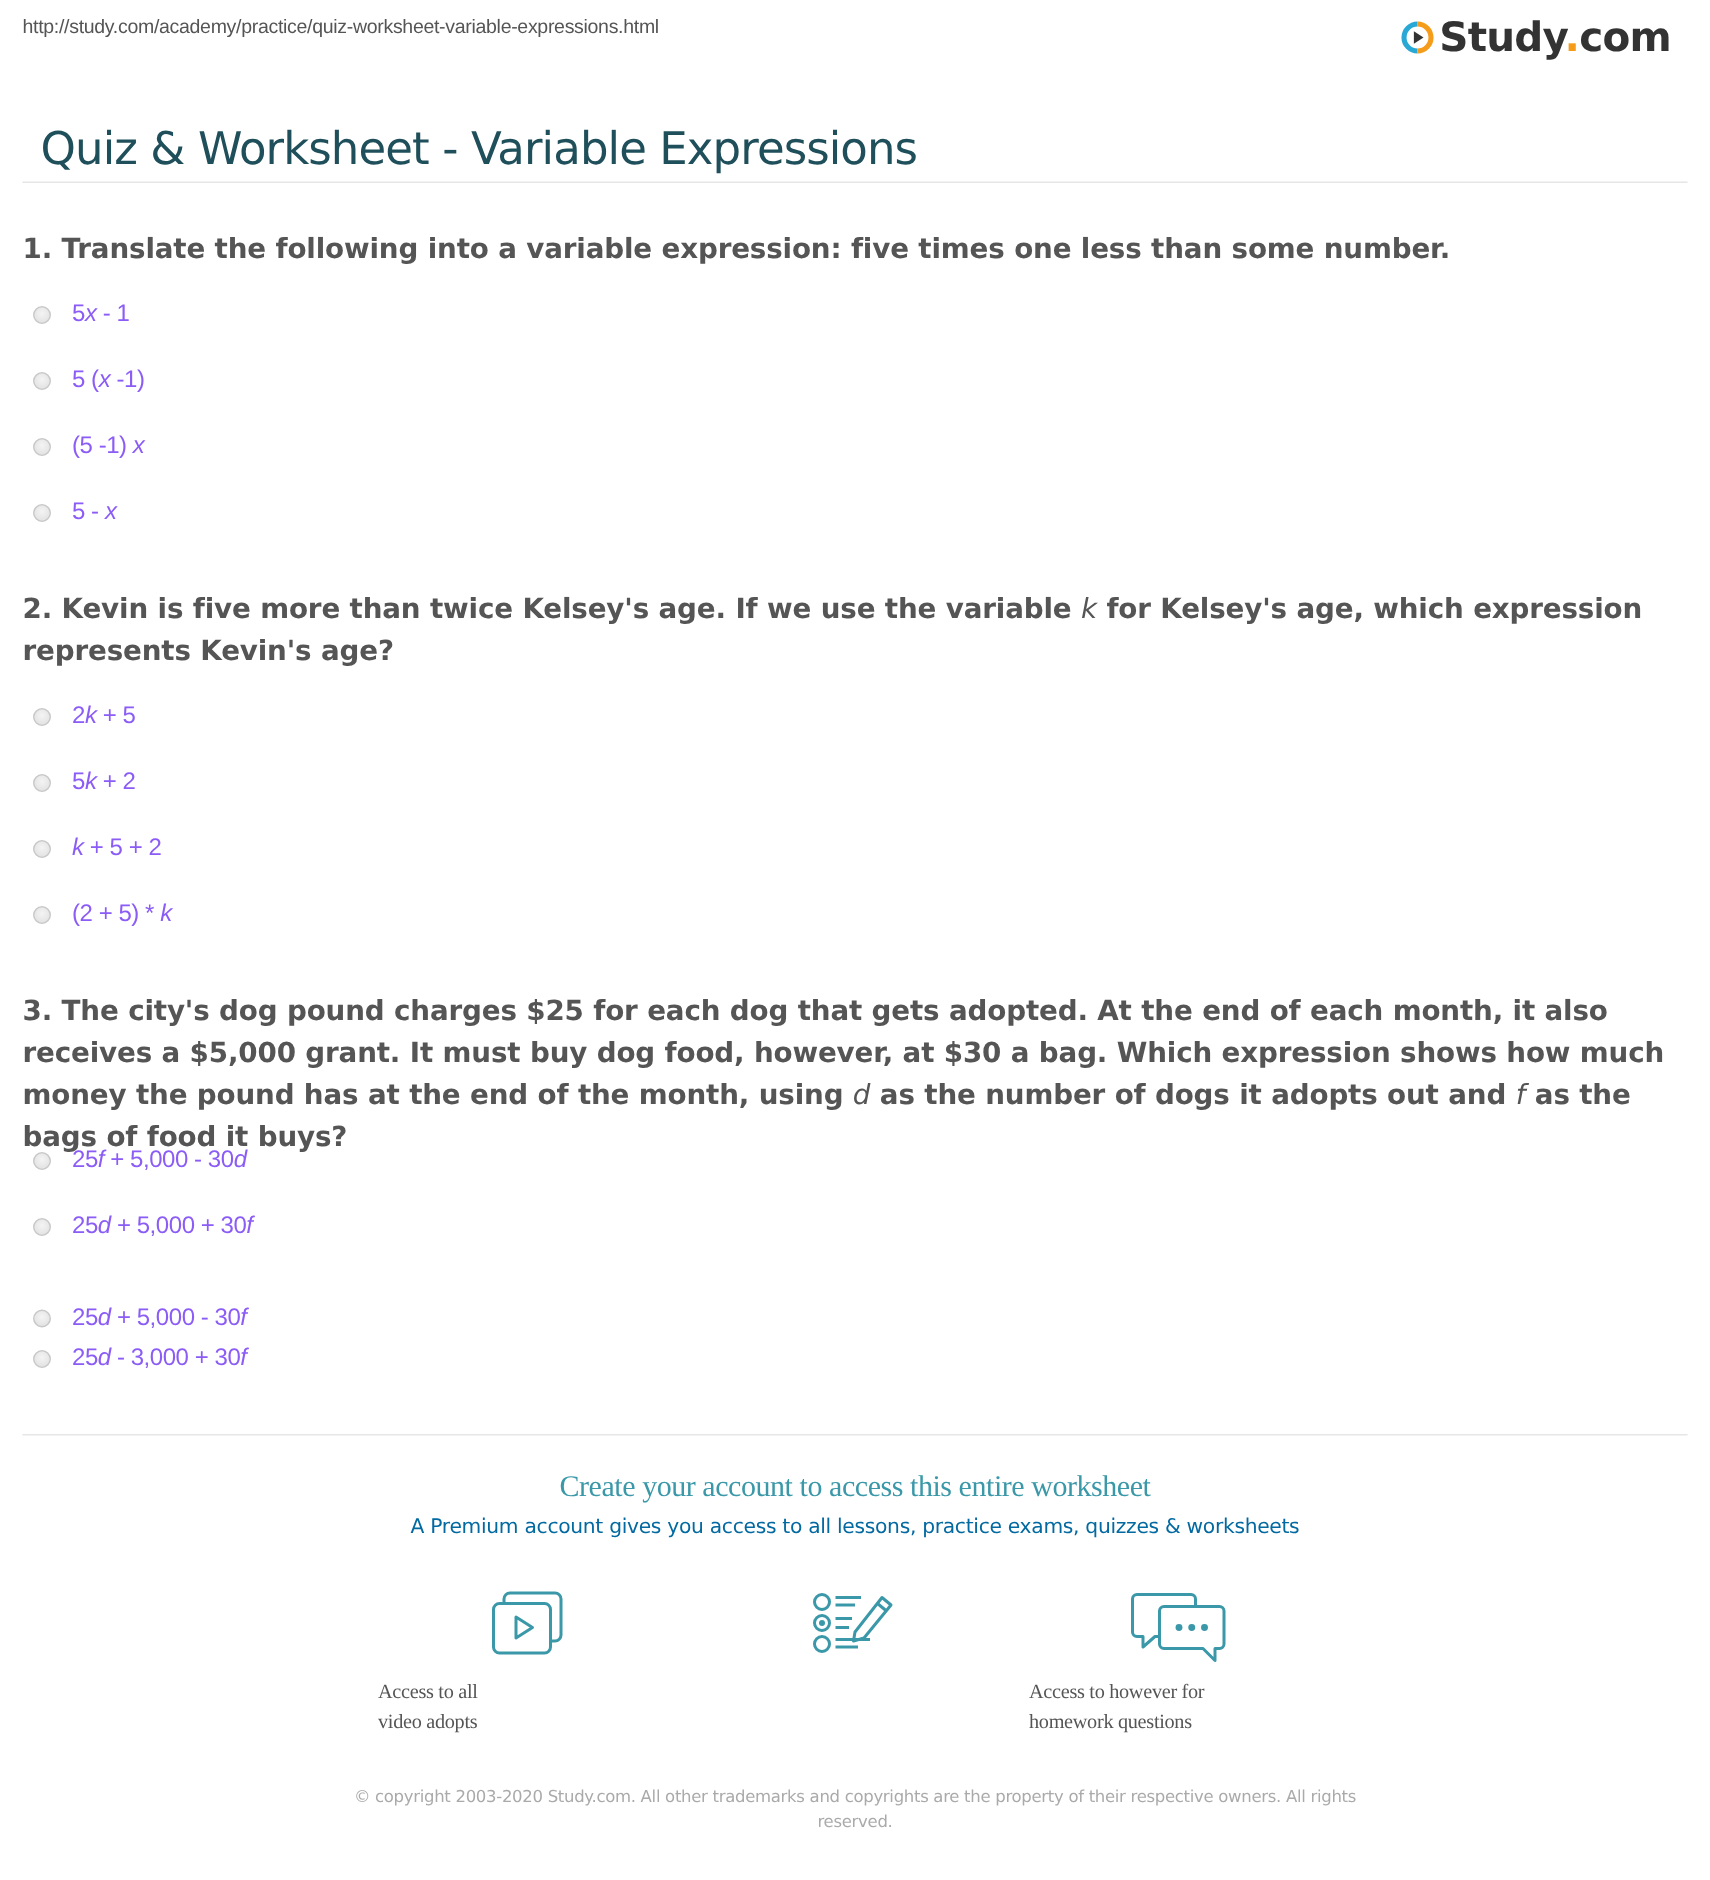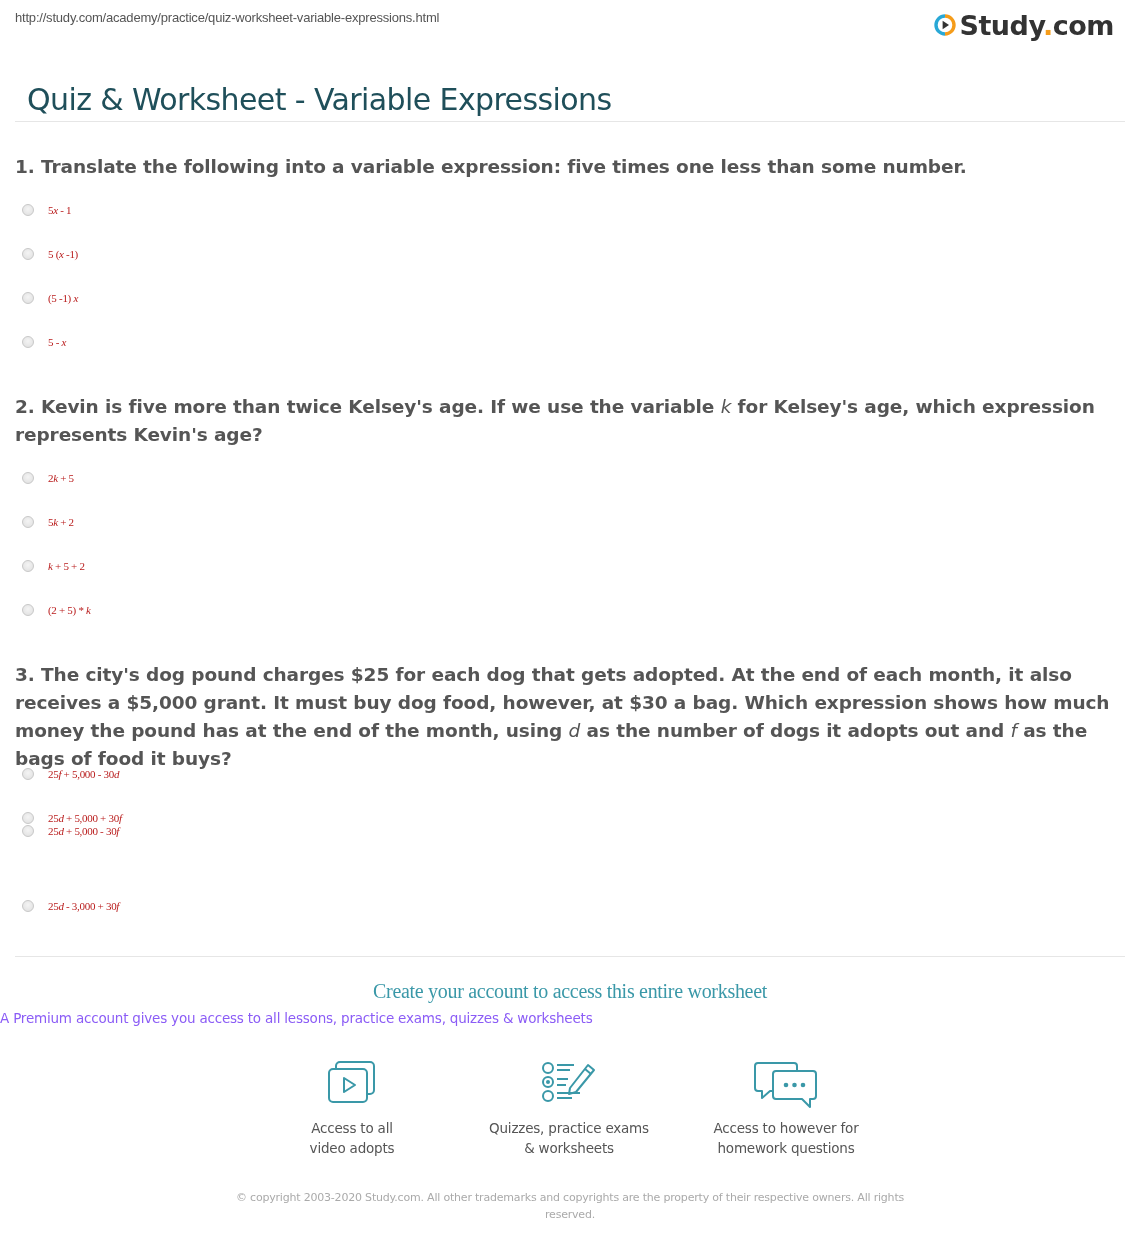--- a/index.html
+++ b/index.html
@@ -38,33 +38,33 @@
   .opt {
     position: absolute; left: 22px; height: 22px; display: flex; align-items: center;
   }
   .radio {
     width: 10px; height: 10px; border-radius: 50%;
     border: 1px solid #c8c8c8;
     background: radial-gradient(circle at 50% 40%, #f4f4f4 0%, #dedede 100%);
     margin-right: 14px;
   }
   .opt-label {
-    font-size: 11px; color: #b91c1c; font-family: Liberation Serif, serif;
+    font-size: 16px; color: #8b5cf6; font-family: Liberation Sans, sans-serif;
     letter-spacing: -0.3px;
   }
   .cta-title {
     position: absolute; left: 0; right: 0; top: 980px; text-align: center;
     font-size: 20px; color: #3a98a8; font-weight: normal; letter-spacing: -0.3px; font-family: Liberation Serif, serif;
   }
   .cta-sub {
-    position: absolute; left: 0; right: 0; top: 1010px; 
-    font-size: 13.5px; color: #8b5cf6; letter-spacing: -0.2px;
+    position: absolute; left: 0; right: 0; top: 1010px; text-align: center;
+    font-size: 13.5px; color: #0369a1; letter-spacing: -0.2px;
   }
   .feature {
-    position: absolute; top: 1060px; width: 200px; text-align: center;
+    position: absolute; top: 1060px; width: 200px;  font-family: Liberation Serif, serif;
   }
   .feature svg { display: block; margin: 0 auto; }
   .feature-label {
     margin-top: 12px; font-size: 13.5px; color: #555; line-height: 20px;
     letter-spacing: -0.2px;
   }
   .footer {
     position: absolute; left: 210px; width: 720px; top: 1189px; text-align: center;
     font-size: 11px; color: #aaa; line-height: 17px; letter-spacing: -0.2px;
   }
@@ -130,21 +130,21 @@
   <span>3.</span> <span>The city's dog pound charges $25 for each dog that gets adopted. At the end of each month, it also receives a $5,000 grant. It must buy dog food, however, at $30 a bag. Which expression shows how much money the pound has at the end of the month, using </span><i>d</i><span> as the number of dogs it adopts out and </span><i>f</i><span> as the bags of food it buys?</span>
 </p>
 <div class="opt" style="top:763px">
   <span class="radio"></span>
   <span class="opt-label"><span>25</span><i>f</i><span> + 5,000 - 30</span><i>d</i></span>
 </div>
 <div class="opt" style="top:807px">
   <span class="radio"></span>
   <span class="opt-label"><span>25</span><i>d</i><span> + 5,000 + 30</span><i>f</i></span>
 </div>
-<div class="opt" style="top:820px">
+<div class="opt" style="top:868px">
   <span class="radio"></span>
   <span class="opt-label"><span>25</span><i>d</i><span> + 5,000 - 30</span><i>f</i></span>
 </div>
 <div class="opt" style="top:895px">
   <span class="radio"></span>
   <span class="opt-label"><span>25</span><i>d</i><span> - 3,000 + 30</span><i>f</i></span>
 </div>
 
 <div class="divider" style="top:956px"></div>
 
@@ -173,24 +173,20 @@
       <line x1="17" y1="10" x2="30" y2="10"></line>
       <line x1="17" y1="19" x2="28" y2="19"></line>
       <line x1="17" y1="25" x2="26" y2="25"></line>
       <line x1="17" y1="33" x2="40" y2="33"></line>
       <line x1="17" y1="38" x2="32" y2="38"></line>
       <path d="M30 28 L48 5 L54 10 L36 32 L29 34 Z" stroke-linejoin="round"></path>
       <line x1="45" y1="9" x2="51" y2="14"></line>
     </g>
     <circle cx="8" cy="22" r="2" fill="#3a98a8"></circle>
   </svg>
-  <div class="feature-label">
-    <div>Quizzes, practice exams</div>
-    <div>&amp; worksheets</div>
-  </div>
 </div>
 
 <div class="feature" style="left:686px">
   <svg width="64" height="50" viewBox="0 0 64 50">
     <path d="M4 3 H40 a3 3 0 0 1 3 3 V28 a3 3 0 0 1 -3 3 H16 L8 38 V31 H4 a3 3 0 0 1 -3 -3 V6 a3 3 0 0 1 3 -3 Z" fill="#fff" stroke="#3a98a8" stroke-width="2" stroke-linejoin="round"></path>
     <path d="M22 11 H59 a3 3 0 0 1 3 3 V36 a3 3 0 0 1 -3 3 H56 V47 L48 39 H22 a3 3 0 0 1 -3 -3 V14 a3 3 0 0 1 3 -3 Z" fill="#fff" stroke="#3a98a8" stroke-width="2" stroke-linejoin="round"></path>
     <circle cx="32" cy="25" r="2.3" fill="#3a98a8"></circle>
     <circle cx="40.5" cy="25" r="2.3" fill="#3a98a8"></circle>
     <circle cx="49" cy="25" r="2.3" fill="#3a98a8"></circle>
   </svg>

